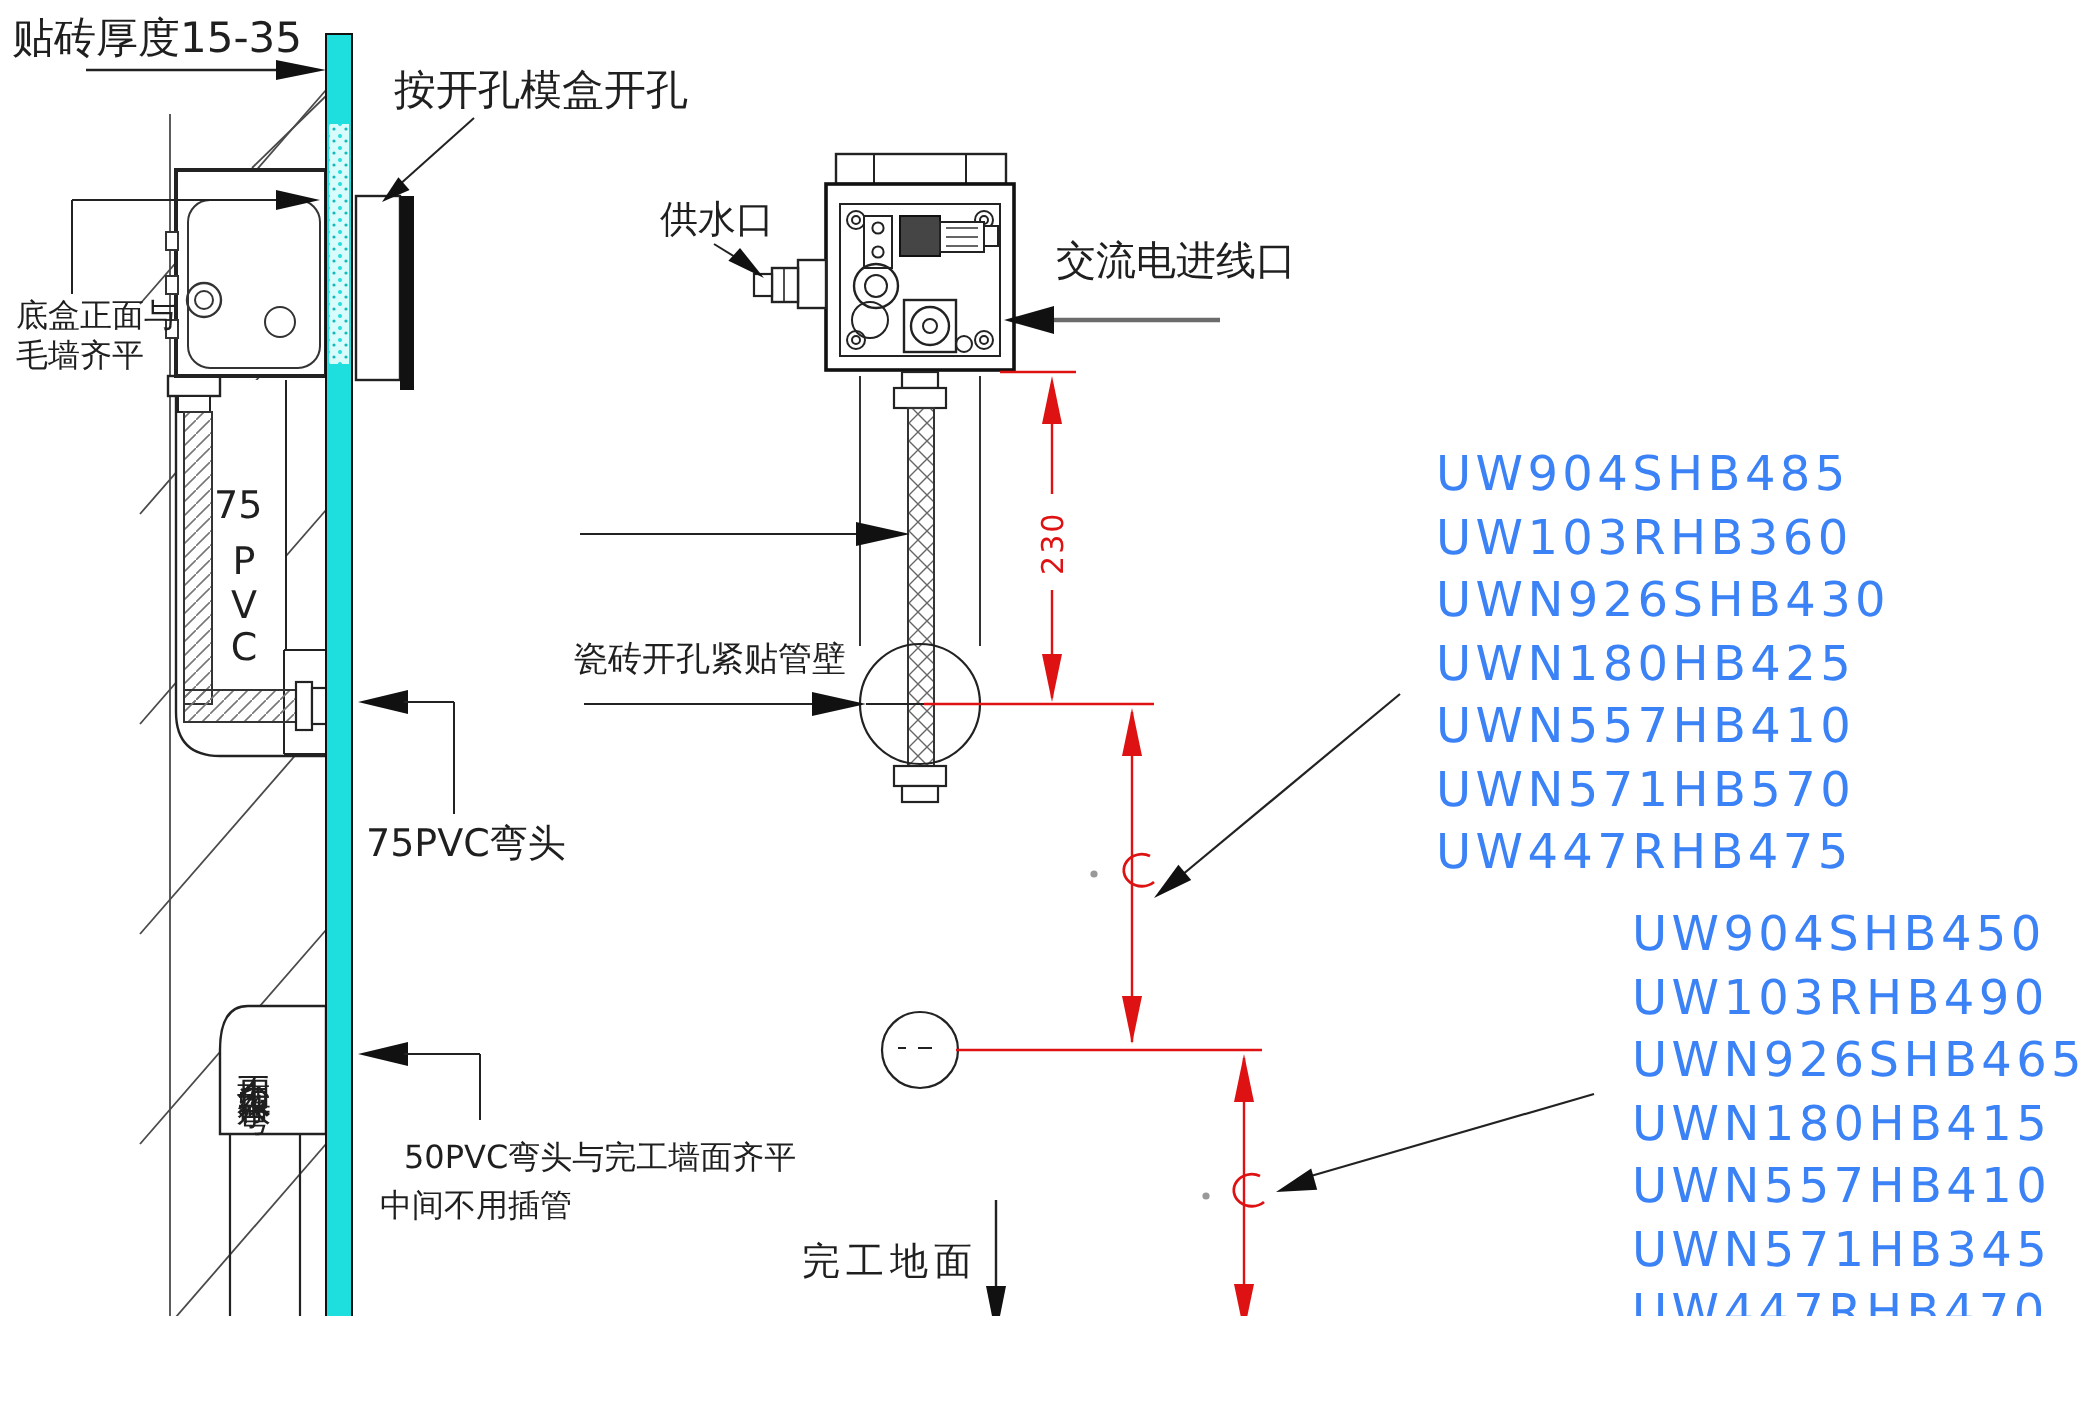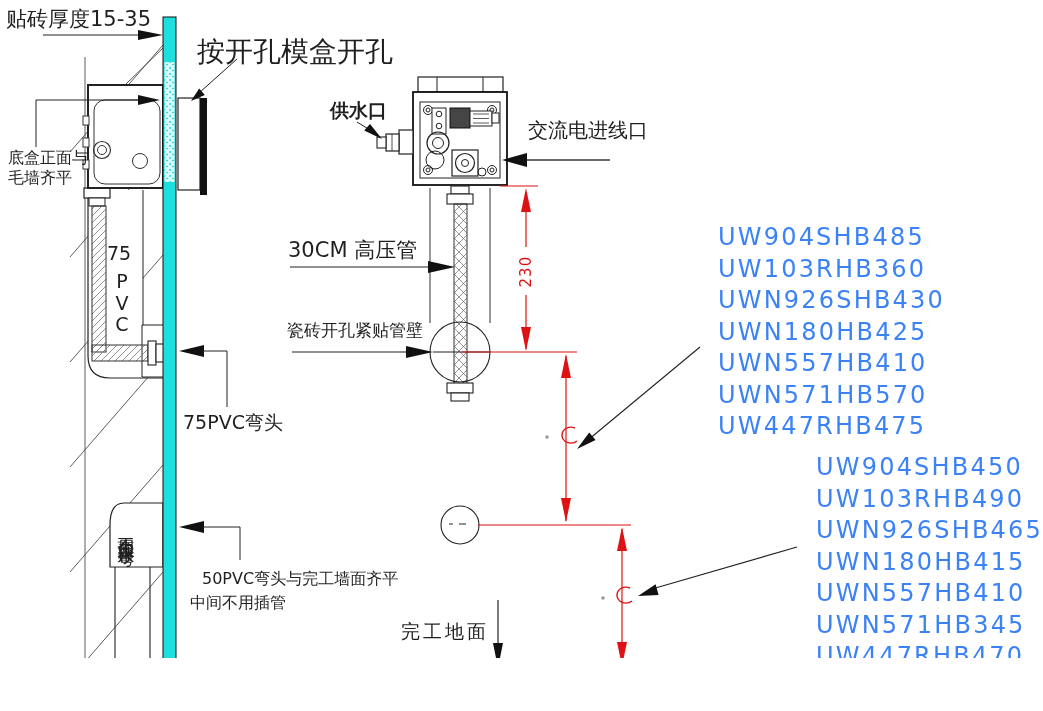--- a/index.html
+++ b/index.html
@@ -239,39 +239,38 @@
     <line x1="700" y1="347" x2="588" y2="440" stroke="#222" stroke-width="1.1"></line>
     <polygon points="577,449 589.2,432.4 595.6,440" fill="#111"></polygon>
   </g>
   <g>
     <line x1="797" y1="547" x2="652" y2="589" stroke="#222" stroke-width="1.1"></line>
     <polygon points="638,596 655.6,584.3 658.6,594.9" fill="#111"></polygon>
   </g>
 </svg>
 
 <div class="lbl" style="left:6px;top:7px;font-size:21px;">贴砖厚度15-35</div>
-<div class="lbl" style="left:197px;top:36px;font-size:28px;">按开孔模盒开孔</div>
+<div class="lbl" style="left:197px;top:36px;font-size:21px;font-family:Liberation Mono, monospace;">按开孔模盒开孔</div>
 <div class="lbl" style="left:8px;top:149px;font-size:16px;">底盒正面与</div>
 <div class="lbl" style="left:8px;top:169px;font-size:16px;">毛墙齐平</div>
 
 <div class="lbl" style="left:107px;top:243px;width:30px;text-align:left;font-size:19px;">75</div>
 <div class="lbl" style="left:107px;top:271px;width:30px;text-align:center;font-size:19px;">P</div>
 <div class="lbl" style="left:107px;top:293px;width:30px;text-align:center;font-size:19px;">V</div>
 <div class="lbl" style="left:107px;top:314px;width:30px;text-align:center;font-size:19px;">C</div>
 
 <div class="lbl" style="left:183px;top:412px;font-size:19px;">75PVC弯头</div>
 
 <div class="lbl vtext" style="left:116px;top:524px;height:146px;font-size:17px;letter-spacing:2px;">不用预留存水弯</div>
 
 <div class="lbl" style="left:190px;top:570px;font-size:16px;margin-left:12px;">50PVC弯头与完工墙面齐平</div>
 <div class="lbl" style="left:190px;top:594px;font-size:16px;">中间不用插管</div>
 
-<div class="lbl" style="left:330px;top:100px;font-size:19px;font-weight:bold;">供水口</div>
+<div class="lbl" style="left:330px;top:100px;font-size:19px;">供水口</div>
 <div class="lbl" style="left:528px;top:119px;font-size:20px;">交流电进线口</div>
-<div class="lbl" style="left:288px;top:238px;font-size:21px;">30CM 高压管</div>
 <div class="lbl" style="left:287px;top:321px;font-size:17px;">瓷砖开孔紧贴管壁</div>
 <div class="lbl" style="left:401px;top:621px;font-size:19px;letter-spacing:3px;">完工地面</div>
 
 <div class="lbl red rot230" style="left:506px;top:263px;width:42px;text-align:center;">230</div>
 
 <div class="models" style="left:718px;top:222px;">
   <div>UW904SHB485</div>
   <div>UW103RHB360</div>
   <div>UWN926SHB430</div>
   <div>UWN180HB425</div>

